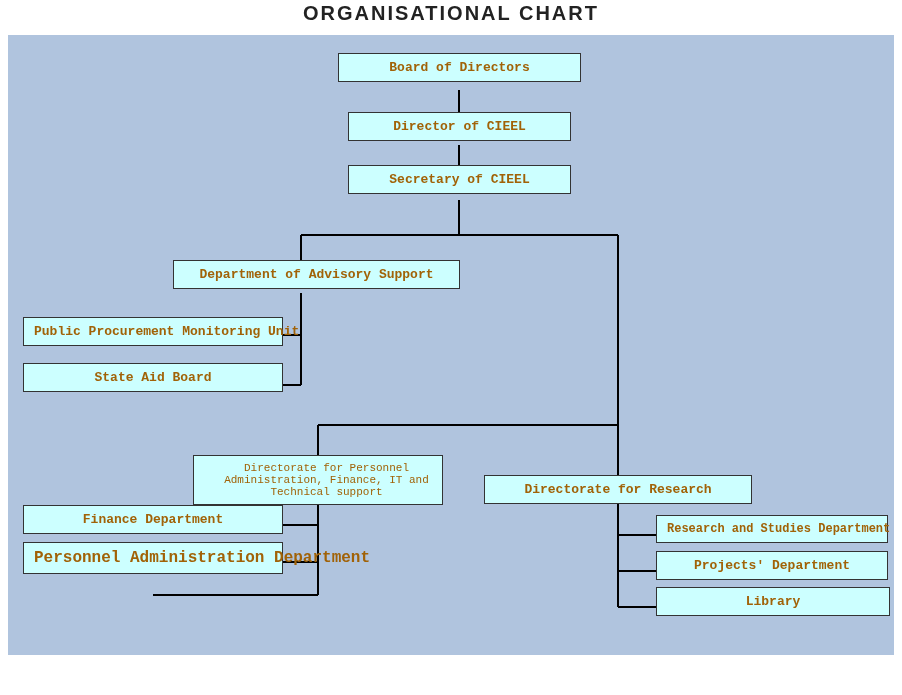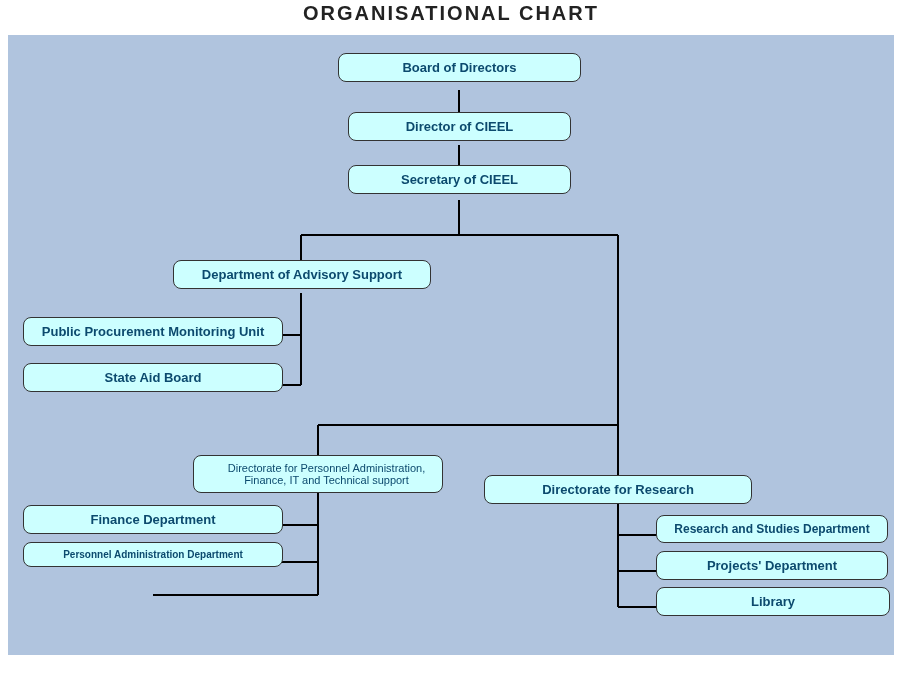--- a/index.html
+++ b/index.html
@@ -20,29 +20,30 @@
     .chart-bg {
       background: #b0c4de;
       margin: 0 8px 8px 8px;
       padding: 18px 10px 18px 10px;
       position: relative;
       min-height: 620px;
     }
     .node {
       background: #ccffff;
       border: 1.5px solid #333;
-      border-radius: 8px;
+      border-radius: 0;
       text-align: center;
       padding: 6px 10px;
       font-size: 13px;
       font-weight: bold;
-      color: #0c4a6e;
+      color: #a16207;
       white-space: nowrap;
       display: inline-block;
       position: absolute;
+      font-family: Liberation Mono, monospace;
     }
     .node.small {
       font-size: 11px;
       font-weight: normal;
       padding-left: 27px;
     }
     
     .connector-svg {
       position: absolute;
       top: 0; left: 0;
@@ -95,33 +96,33 @@
     <line x1="610" y1="536" x2="763" y2="536" stroke="#000" stroke-width="2"></line>
     <line x1="610" y1="572" x2="763" y2="572" stroke="#000" stroke-width="2"></line>
   </svg>
 
   <div class="node" style="left:330px; top:18px; width:243px;">Board of Directors</div>
 
   <div class="node" style="left:340px; top:77px; width:223px;">Director of CIEEL</div>
 
   <div class="node" style="left:340px; top:130px; width:223px;">Secretary of CIEEL</div>
 
-  <div class="node" style="left:165px; top:225px; width:258px;">Department of Advisory Support</div>
+  <div class="node" style="left:165px; top:225px; width:287px;">Department of Advisory Support</div>
 
   <div class="node" style="left:15px; top:282px; width:260px;">Public Procurement Monitoring Unit</div>
 
   <div class="node" style="left:15px; top:328px; width:260px;">State Aid Board</div>
 
   <div class="node small" style="left:185px; top:420px; width:250px; white-space:normal; text-align:center;">Directorate for Personnel Administration, Finance, IT and Technical support</div>
 
   <div class="node" style="left:15px; top:470px; width:260px;">Finance Department</div>
 
   <div class="node" style="left:476px; top:440px; width:268px; font-size:13px;">Directorate for Research</div>
 
-  <div class="node" style="left:15px; top:507px; width:260px; font-size:10px;">Personnel Administration Department</div>
+  <div class="node" style="left:15px; top:507px; width:260px; font-size:16px;">Personnel Administration Department</div>
 
 
   <div class="node" style="left:648px; top:480px; width:232px; font-size:12px;">Research and Studies Department</div>
 
   <div class="node" style="left:648px; top:516px; width:232px;">Projects' Department</div>
 
   <div class="node" style="left:648px; top:552px; width:234px;">Library</div>
 
 </div>
 

